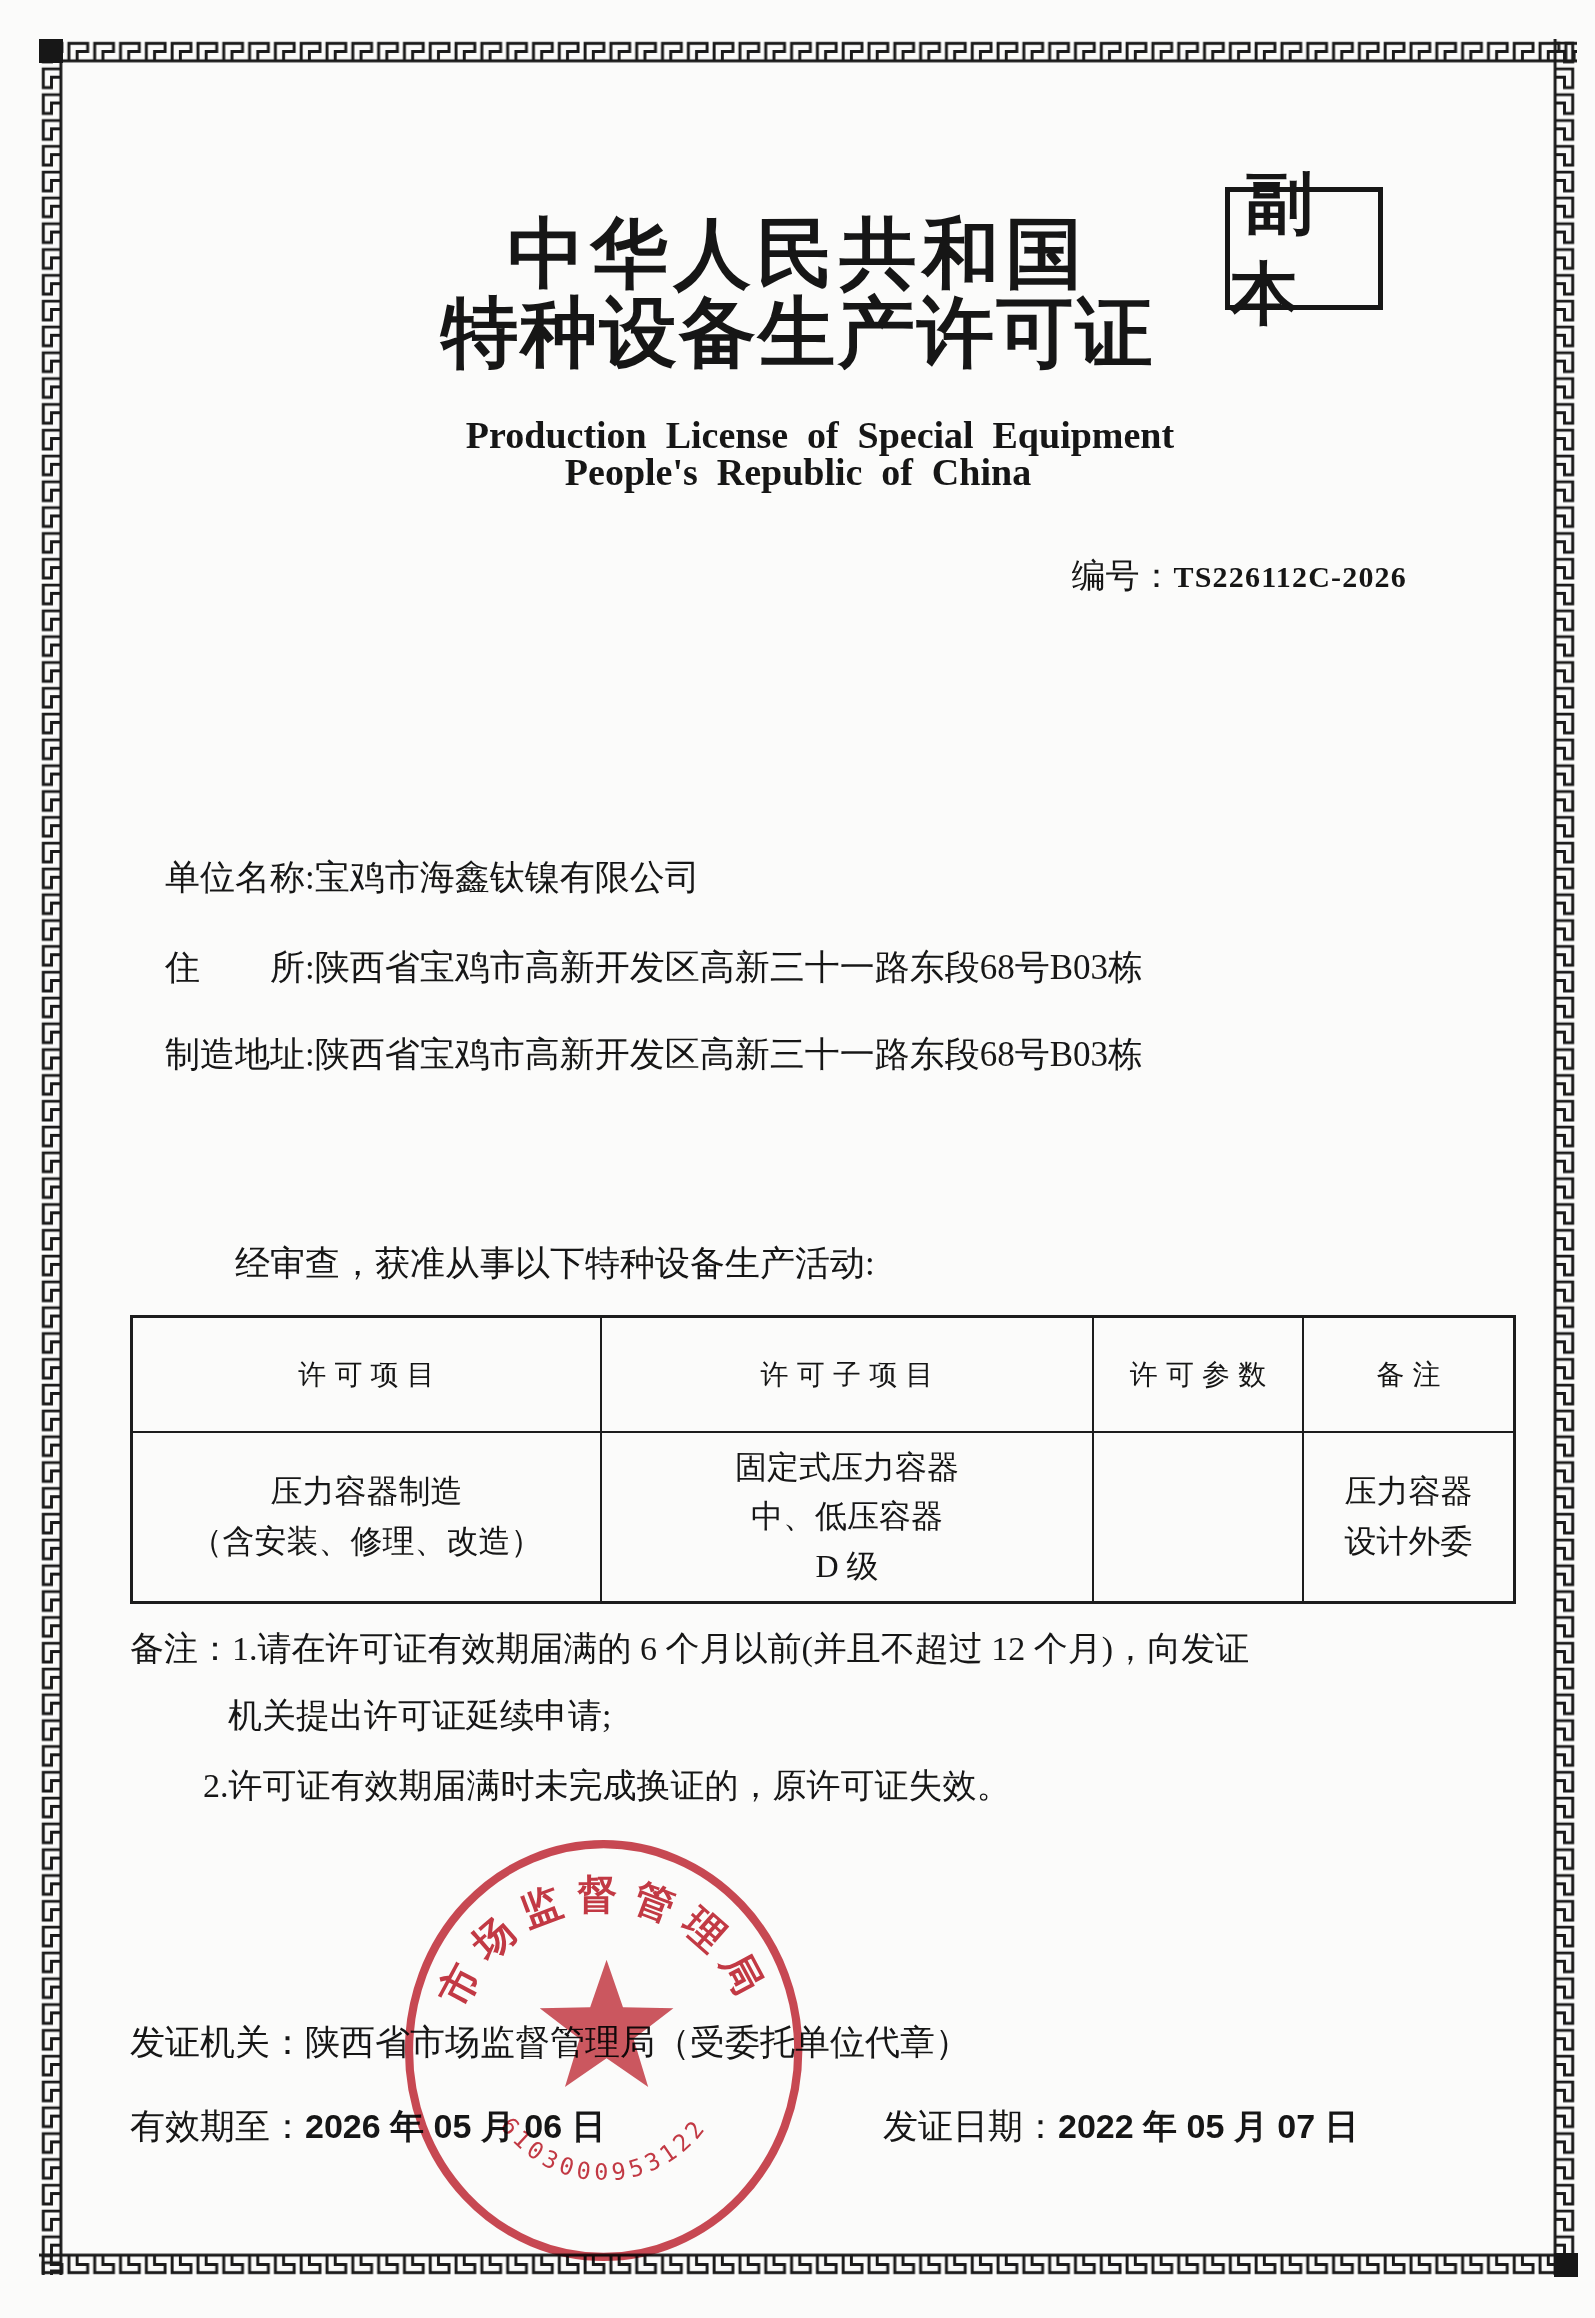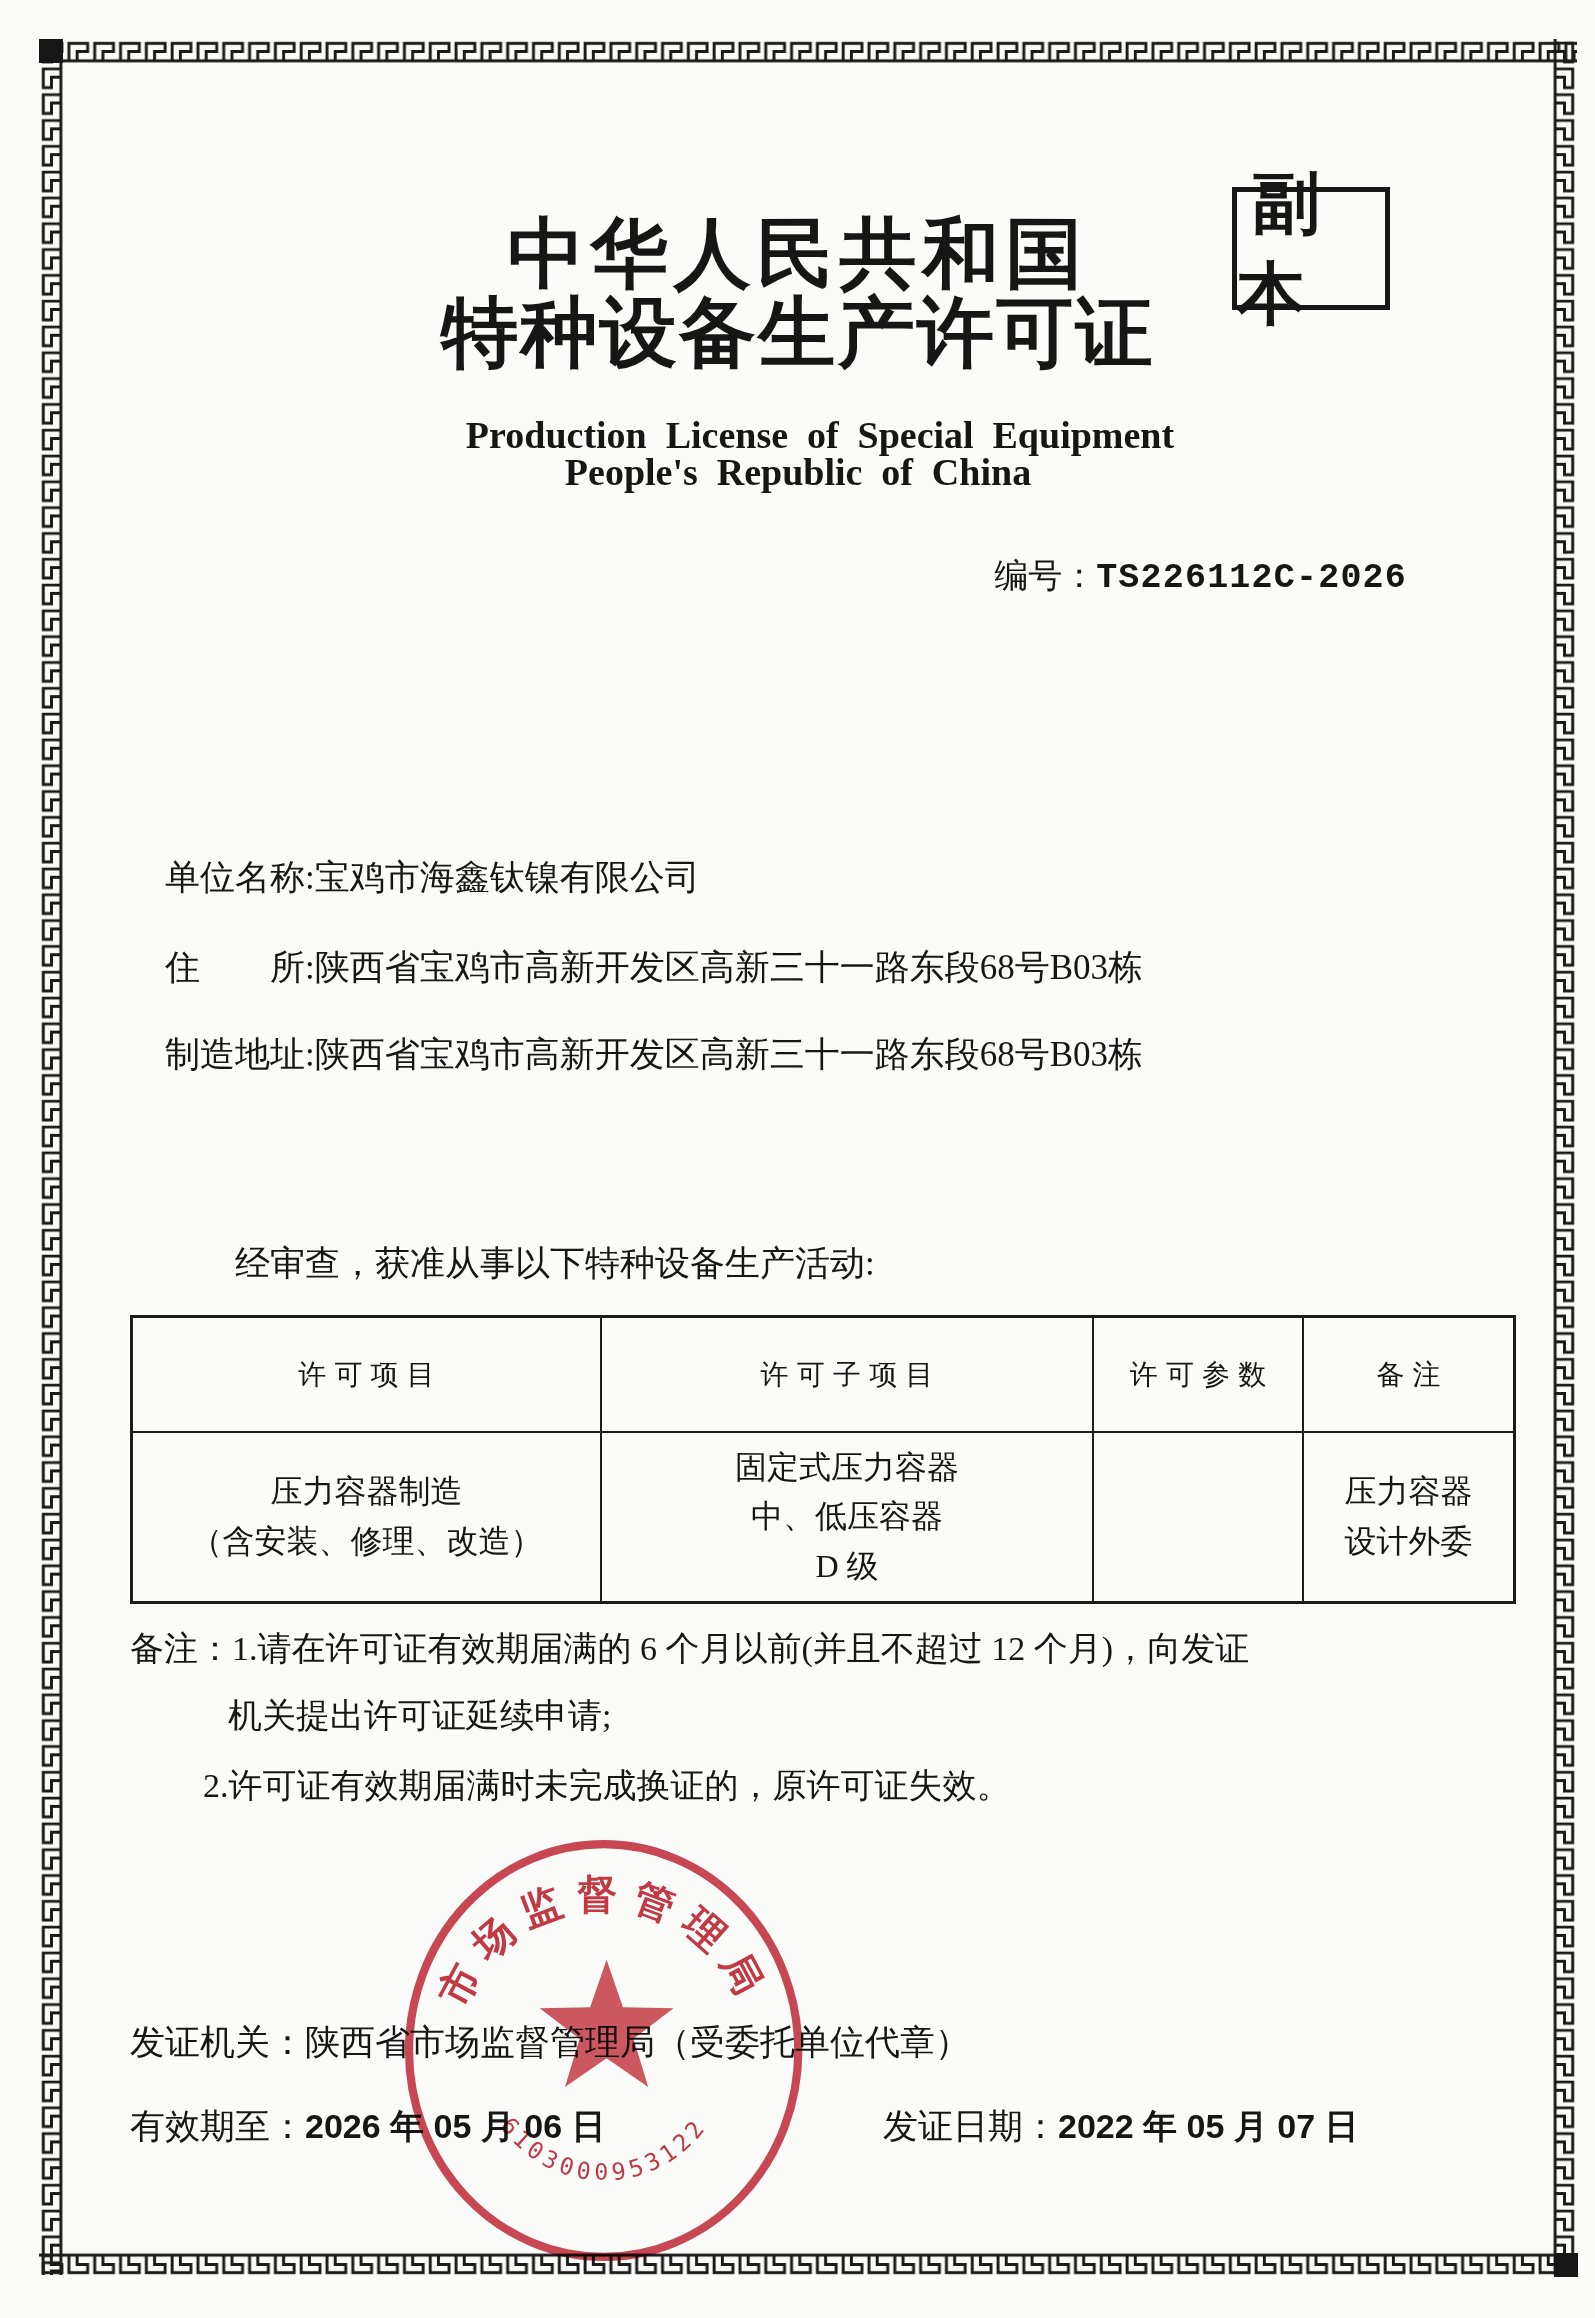--- a/index.html
+++ b/index.html
@@ -10,34 +10,34 @@
   .b-top{left:39px;top:39px;width:1538px;height:25px;}
   .b-bottom{left:39px;top:2252px;width:1538px;height:25px;transform:scaleY(-1);}
   .b-left{left:39px;top:39px;width:25px;height:2236px;}
   .b-right{left:1552px;top:39px;width:25px;height:2236px;transform:scaleX(-1);}
   .corner{position:absolute;background:#171717;width:23.5px;height:23.5px;}
   .corner.tl{left:39px;top:39px;}
   .corner.br{left:1554px;top:2253px;}
 
   .stamp-box{position:absolute;left:1225px;top:187px;width:148px;height:113px;
     border:5.9px solid #171717;display:flex;align-items:center;justify-content:center;
-    font-size:68px;font-weight:bold;letter-spacing:15.3px;text-indent:15.3px;margin-left:7px;}
+    font-size:68px;font-weight:bold;letter-spacing:15.3px;text-indent:15.3px;}
 
   .title-cn{position:absolute;left:0;width:100%;text-align:center;font-weight:bold;
     font-size:77px;line-height:1;}
   .title-cn.l1{top:216px;letter-spacing:5.9px;}
   .title-cn.l2{top:295px;letter-spacing:2.3px;}
   .title-en{position:absolute;left:0;width:100%;text-align:center;font-weight:bold;
     font-size:38px;line-height:1;word-spacing:9.4px;}
   .title-en.l1{top:416px;margin-left:22px;}
   .title-en.l2{top:453px;}
 
   .license-no{position:absolute;top:559px;right:189px;font-size:34px;line-height:1;}
-  .license-no .num{font-family:Liberation Mono, monospace;
-    font-weight:bold;font-size:35px;letter-spacing:1.2px;}
+  .license-no .num{font-family:Liberation Serif, serif;
+    font-weight:bold;font-size:30px;letter-spacing:1.2px;}
 
   .info-row{position:absolute;left:130px;font-size:35px;line-height:1;white-space:pre;}
   .info-row .lab{display:inline-block;margin-top:8px;}
   .ir0{top:817px;} .ir1{top:907px;} .ir2{top:994px;}
 
   .approval{position:absolute;left:235px;top:1246px;font-size:35px;line-height:1;}
 
   .ltable{position:absolute;left:130px;top:1315px;width:1386px;height:289px;
     border:3.5px solid #1d1d1d;box-sizing:border-box;display:grid;
     grid-template-columns:469px 492px 210px 1fr;grid-template-rows:115px 1fr;}

